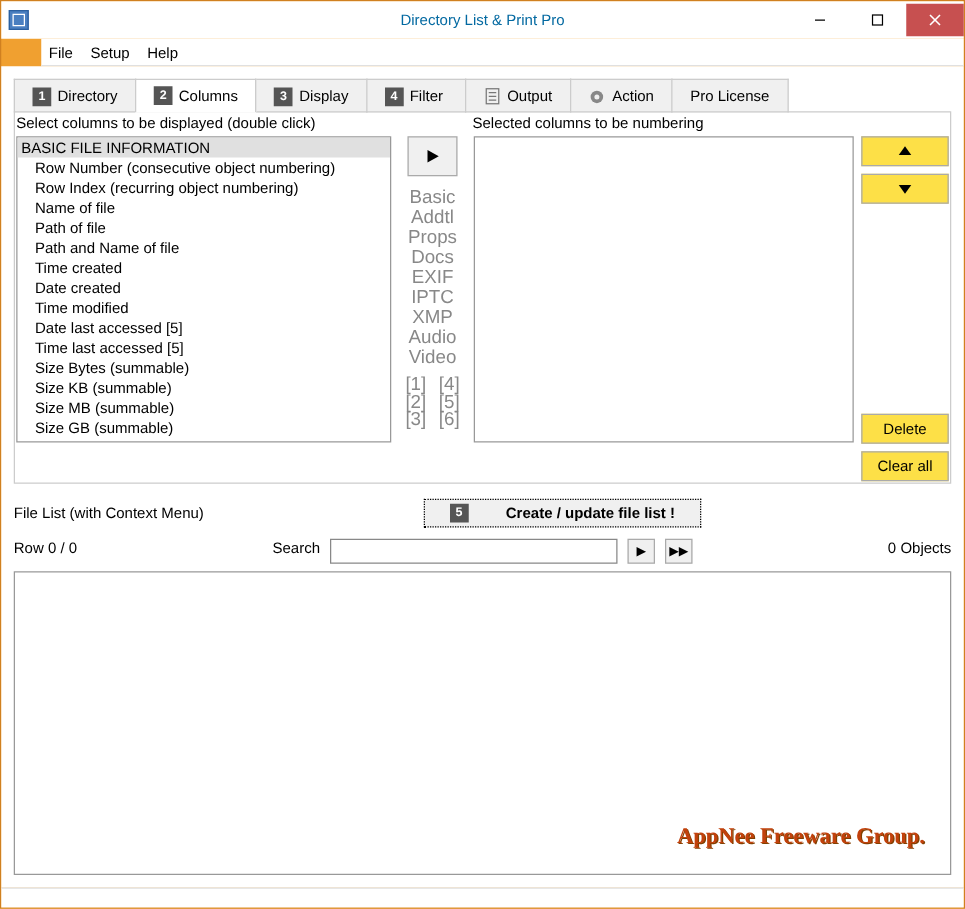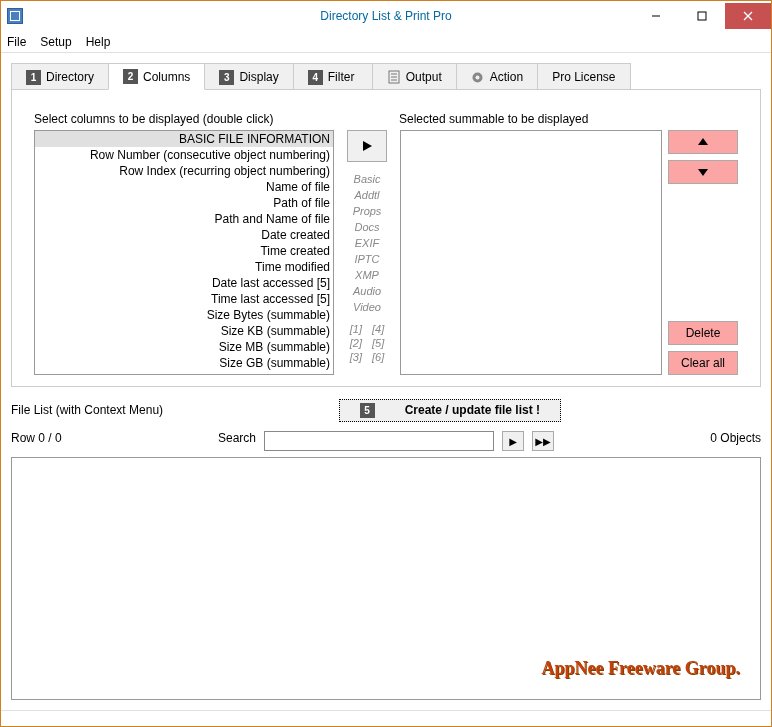--- a/index.html
+++ b/index.html
@@ -6,45 +6,45 @@
 body { background: #f0a030; width: 772px; height: 727px; overflow: hidden; }
 .window { width: 100%; height: 100%; display: flex; flex-direction: column; border: 1px solid #d08020; }
 .titlebar { height: 30px; background: #fff; display: flex; align-items: center; justify-content: space-between; padding-left: 6px; }
 .titlebar-left { display: flex; align-items: center; gap: 6px; }
 .app-icon { width: 16px; height: 16px; background: #4a7fc0; border: 1px solid #2a5fa0; position: relative; }
 .app-icon::after { content: ''; position: absolute; left: 2px; top: 2px; right: 2px; bottom: 2px; border: 1px solid #fff; }
 .title-text { font-size: 12px; color: #0369a1; position: absolute; left: 50%; transform: translateX(-50%); }
 .win-controls { display: flex; }
 .win-btn { width: 46px; height: 26px; display: flex; align-items: center; justify-content: center; background: #fff; }
 .win-btn.close { background: #c75050; color: #fff; }
-.menubar { height: 22px; background: #fff; display: flex; align-items: center; padding: 0 6px; gap: 14px; border-bottom: 1px solid #e0e0e0; }
+.menubar { height: 22px; background: #fff; display: flex; align-items: center; padding: 0 6px; gap: 14px; border-bottom: 1px solid #e0e0e0; margin-left: 32px; }
 .menubar span { cursor: default; }
 .content { flex: 1; background: #fff; padding: 6px 10px 10px 10px; display: flex; flex-direction: column; overflow: hidden; }
 .tabs-row { display: flex; gap: 0; margin-top: 4px; }
 .tab { display: flex; align-items: center; gap: 5px; padding: 5px 14px; background: #f0f0f0; border: 1px solid #ccc; border-bottom: none; cursor: default; margin-right: -1px; min-width: 80px; }
 .tab.active { background: #fff; border-bottom: 1px solid #fff; position: relative; z-index: 2; }
 .tab-num { width: 15px; height: 15px; background: #555; color: #fff; display: flex; align-items: center; justify-content: center; font-size: 10px; font-weight: bold; }
 .tab-icon { width: 14px; height: 14px; display: flex; align-items: center; justify-content: center; color: #666; }
-.tab-panel { border: 1px solid #ccc; padding: 22px; margin-top: -1px; height: 298px; display: flex; flex-direction: column; }
+.tab-panel { border: 1px solid #ccc; padding: 1px; margin-top: -1px; height: 298px; display: flex; flex-direction: column; }
 .panel-labels { display: flex; margin-bottom: 4px; }
 .panel-labels .l1 { width: 310px; }
 .panel-body { flex: 1; display: flex; gap: 6px; }
-.listbox { border: 1px solid #999; background: #fff; overflow-y: scroll; font-size: 12px; text-align: right; }
+.listbox { border: 1px solid #999; background: #fff; overflow-y: scroll; font-size: 12px; }
 .available { width: 300px; height: 245px; }
 .listbox .hdr { background: #e0e0e0; padding: 1px 3px; font-weight: normal; }
 .listbox .item { padding: 1px 3px 1px 14px; white-space: nowrap; cursor: default; }
 .mid-col { width: 54px; display: flex; flex-direction: column; align-items: center; gap: 2px; }
 .play-btn { width: 40px; height: 32px; border: 1px solid #aaa; background: #f0f0f0; display: flex; align-items: center; justify-content: center; margin-bottom: 8px; }
-.cat-label { color: #888; font-size: 11px; line-height: 14px; font-style: italic; }
+.cat-label { color: #888; font-size: 15px; line-height: 14px; }
 .cat-nums { display: flex; gap: 10px; margin-top: 6px; }
 .cat-nums-col { display: flex; flex-direction: column; }
 .selected-list { flex: 1; height: 245px; }
 .right-col { width: 70px; display: flex; flex-direction: column; gap: 6px; }
 .right-col .spacer { flex: 1; }
-.small-btn { height: 24px; border: 1px solid #aaa; background: #fca5a5; display: flex; align-items: center; justify-content: center; cursor: default; }
+.small-btn { height: 24px; border: 1px solid #aaa; background: #fde047; display: flex; align-items: center; justify-content: center; cursor: default; }
 .bottom-area { display: flex; flex-direction: column; margin-top: 10px; flex: 1; }
 .row1 { display: flex; align-items: center; height: 26px; gap: 10px; }
 .create-btn { border: 1px dotted #000; background: #f0f0f0; padding: 3px 20px; display: flex; align-items: center; gap: 30px; margin-left: auto; margin-right: 200px; }
 .create-btn .num { width: 15px; height: 15px; background: #555; color: #fff; display: flex; align-items: center; justify-content: center; font-size: 10px; font-weight: bold; }
 .create-btn .txt { font-weight: bold; }
 .row2 { display: flex; gap: 8px; margin-top: 8px; }
 .search-input { width: 230px; height: 20px; border: 1px solid #888; padding: 0 3px; }
 .nav-btn { width: 22px; height: 20px; border: 1px solid #aaa; background: #f0f0f0; display: flex; align-items: center; justify-content: center; font-size: 10px; }
 .filelist-box { margin-top: 6px; flex: 1; border: 1px solid #999; background: #fff; overflow-y: scroll; position: relative; }
 .watermark { position: absolute; right: 20px; bottom: 20px; color: #c2410c; font-weight: bold; font-size: 18px; font-family: "Comic Sans MS", cursive; text-shadow: 1px 1px 0 #804000; }
@@ -129,32 +129,32 @@
       </div>
       <div class="tab">
         <span>Pro License</span>
       </div>
     </div>
 
     <div class="tab-panel">
       <div class="panel-labels">
         <div class="l1">Select columns to be displayed (double click)</div>
         <div style="width:55px"></div>
-        <div>Selected summable to be displayed</div>
+        <div>Selected columns to be numbering</div>
       </div>
       <div class="panel-body">
         <div class="listbox available">
           <div class="hdr">BASIC FILE INFORMATION</div>
           <div class="item">Row Number  (consecutive object numbering)</div>
           <div class="item">Row Index  (recurring object numbering)</div>
           <div class="item">Name of file</div>
           <div class="item">Path of file</div>
           <div class="item">Path and Name of file</div>
+          <div class="item">Time created</div>
           <div class="item">Date created</div>
-          <div class="item">Time created</div>
           <div class="item">Time modified</div>
           <div class="item">Date last accessed [5]</div>
           <div class="item">Time last accessed [5]</div>
           <div class="item">Size Bytes  (summable)</div>
           <div class="item">Size KB  (summable)</div>
           <div class="item">Size MB  (summable)</div>
           <div class="item">Size GB  (summable)</div>
 
         </div>
 

